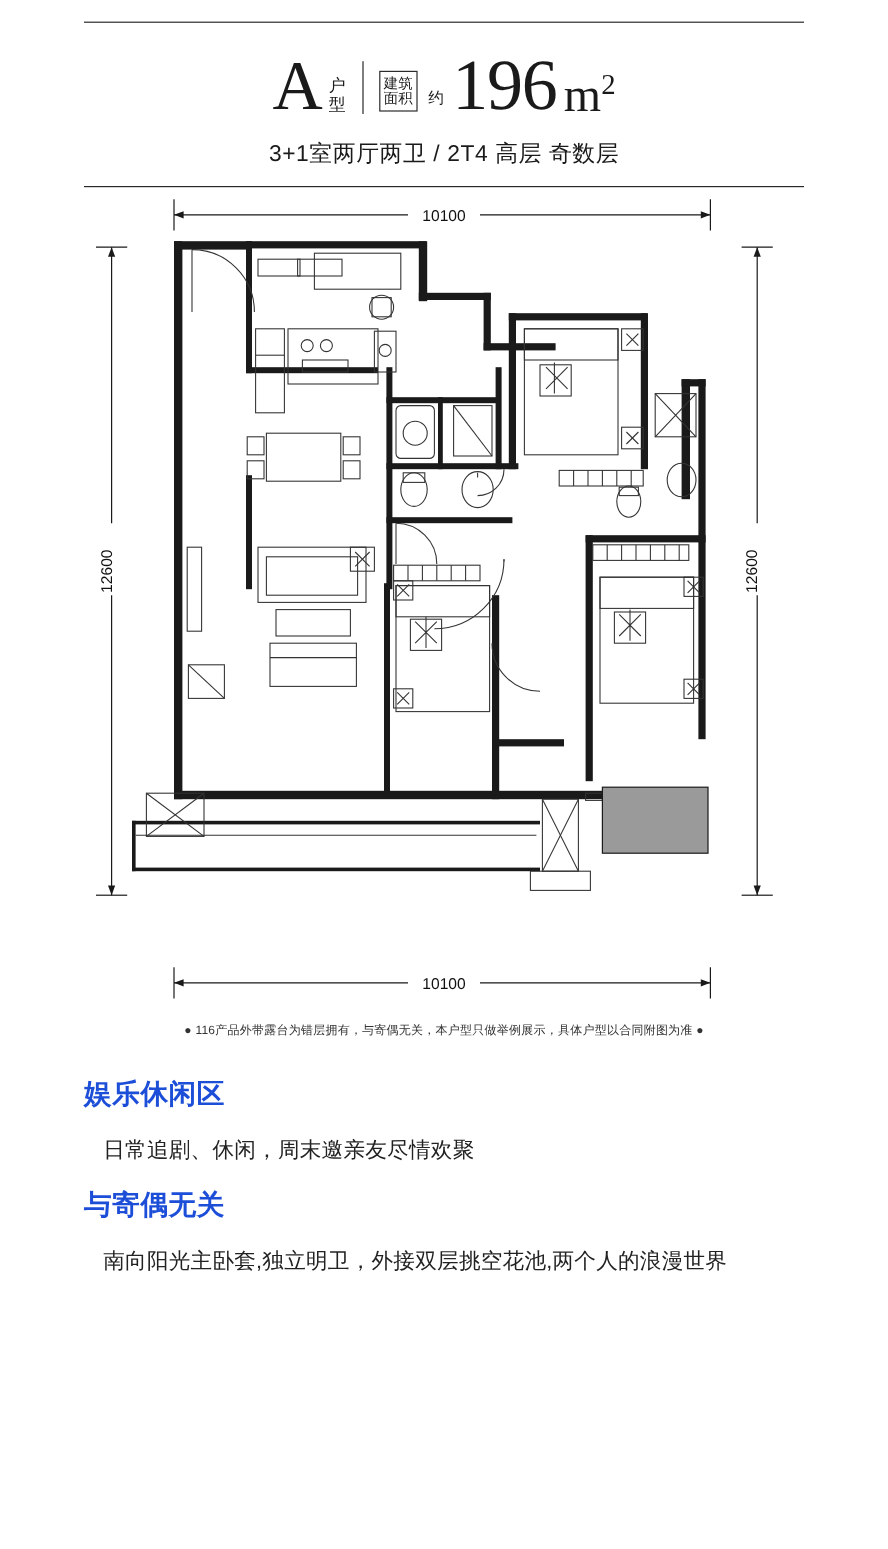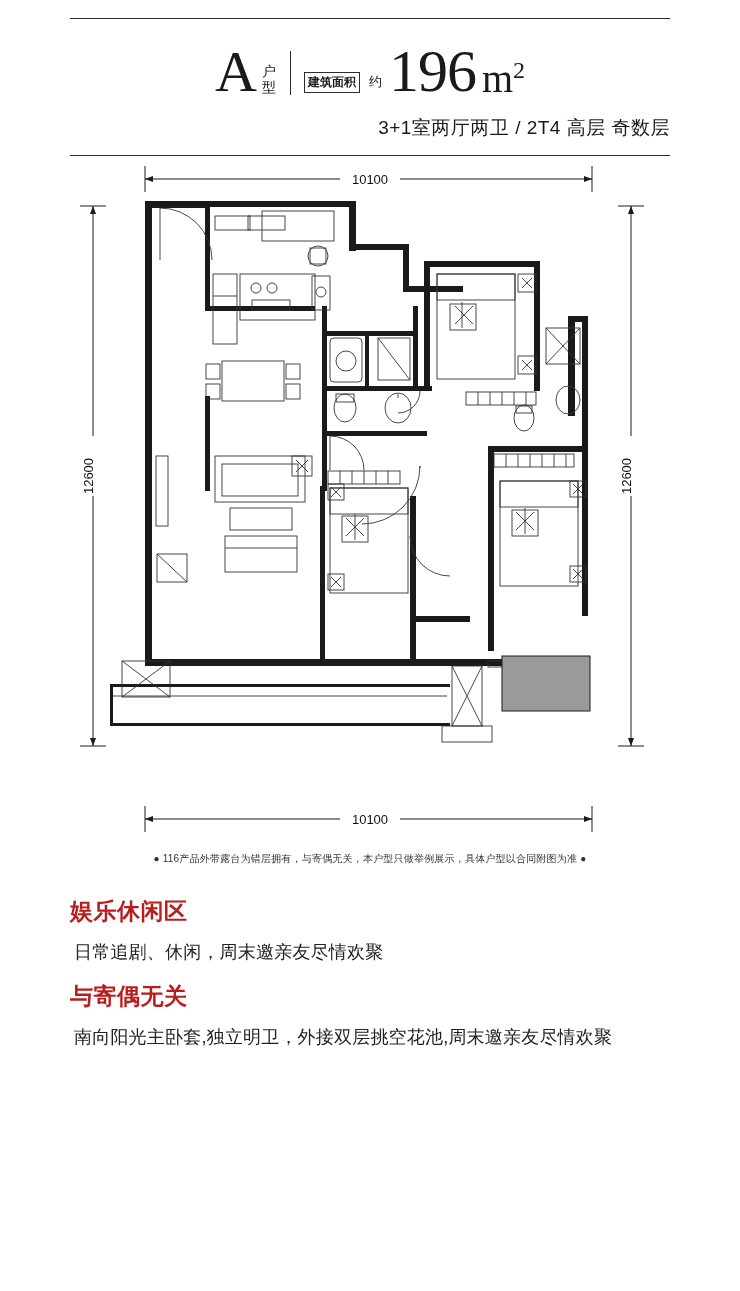--- a/index.html
+++ b/index.html
@@ -51,25 +51,24 @@
     background: #2b2b2b;
     height: 44px;
     margin: 0 7px 6px 7px;
   }
   .boxed-label {
     border: 1px solid #2b2b2b;
     font-size: 12px;
     line-height: 13px;
     padding: 3px 3px;
     display: flex;
-    flex-direction: row;
+    flex-direction: column;
     align-items: center;
     margin-bottom: 8px;
     letter-spacing: 0px;
-    font-weight: bold;
   }
   .approx {
     font-family: "Liberation Serif", serif;
     font-size: 13px;
     padding-bottom: 10px;
     margin: 0 1px 0 3px;
   }
   .area-number {
     font-family: "Liberation Serif", serif;
     font-size: 60px;
@@ -82,21 +81,21 @@
     line-height: 40px;
     padding-bottom: 2px;
   }
   .area-sup {
     font-family: "Liberation Serif", serif;
     font-size: 24px;
     vertical-align: super;
     line-height: 24px;
   }
   .subtitle {
-    text-align: right;
+    text-align: center;
     font-size: 19px;
     letter-spacing: 0.5px;
     padding: 14px 0 14px 0;
   }
   .header-rule-bottom {
     border-top: 1px solid #2b2b2b;
   }
 
   
   .plan-wrap {
@@ -117,25 +116,25 @@
   
   .features {
     padding: 16px 70px 0 70px;
   }
   .feature { margin-bottom: 4px; }
   .feature h3 {
     font-size: 23px;
     font-weight: bold;
     margin: 14px 0 10px 0;
     letter-spacing: 0.5px;
-    color: #b91c1c;
+    color: #1d4ed8;
   }
   .feature p {
     font-size: 18px;
-    margin: 4px;
+    margin: 16px;
     line-height: 30px;
     color: #222;
     letter-spacing: 0.2px;
   }
 </style>
 </head>
 <body>
 
 <div class="header">
   <div class="header-rule-top"></div>
@@ -398,15 +397,15 @@
 
 <div class="note">● 116产品外带露台为错层拥有，与寄偶无关，本户型只做举例展示，具体户型以合同附图为准 ●</div>
 
 <div class="features">
   <div class="feature">
     <h3>娱乐休闲区</h3>
     <p>日常追剧、休闲，周末邀亲友尽情欢聚</p>
   </div>
   <div class="feature">
     <h3>与寄偶无关</h3>
-    <p>南向阳光主卧套,独立明卫，外接双层挑空花池,周末邀亲友尽情欢聚</p>
+    <p>南向阳光主卧套,独立明卫，外接双层挑空花池,两个人的浪漫世界</p>
   </div>
 </div>
 
 </body></html>

